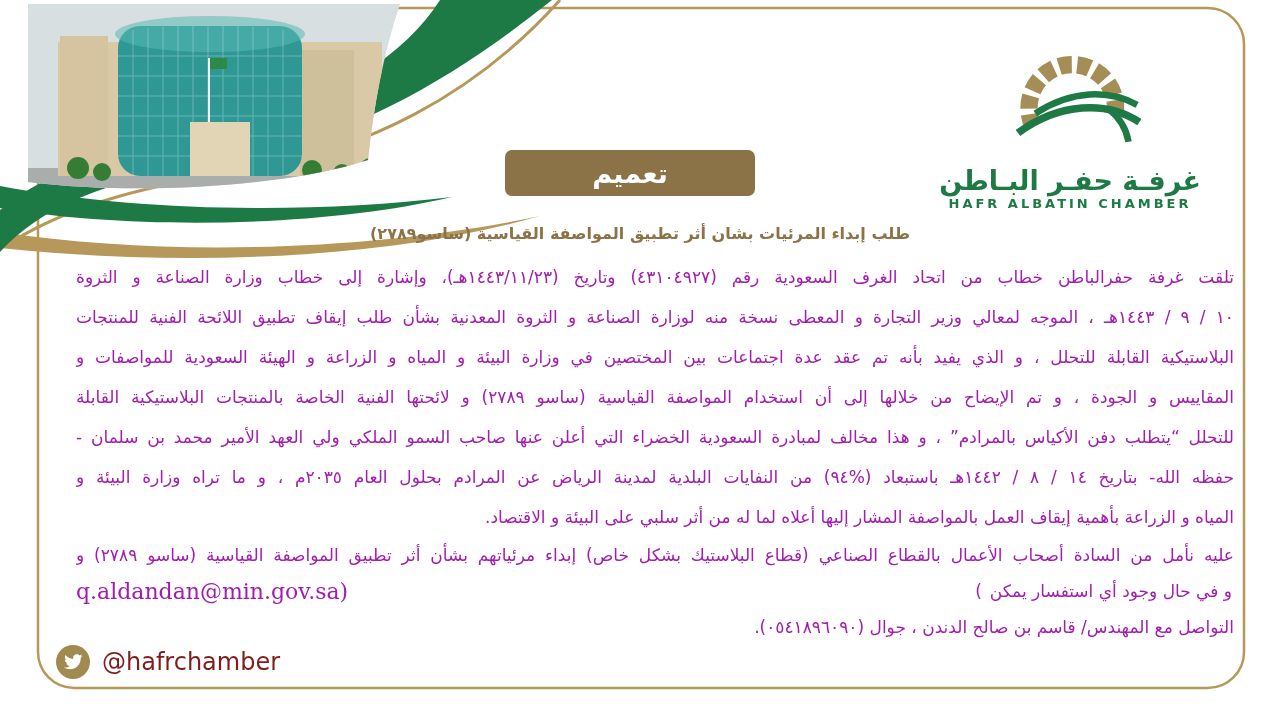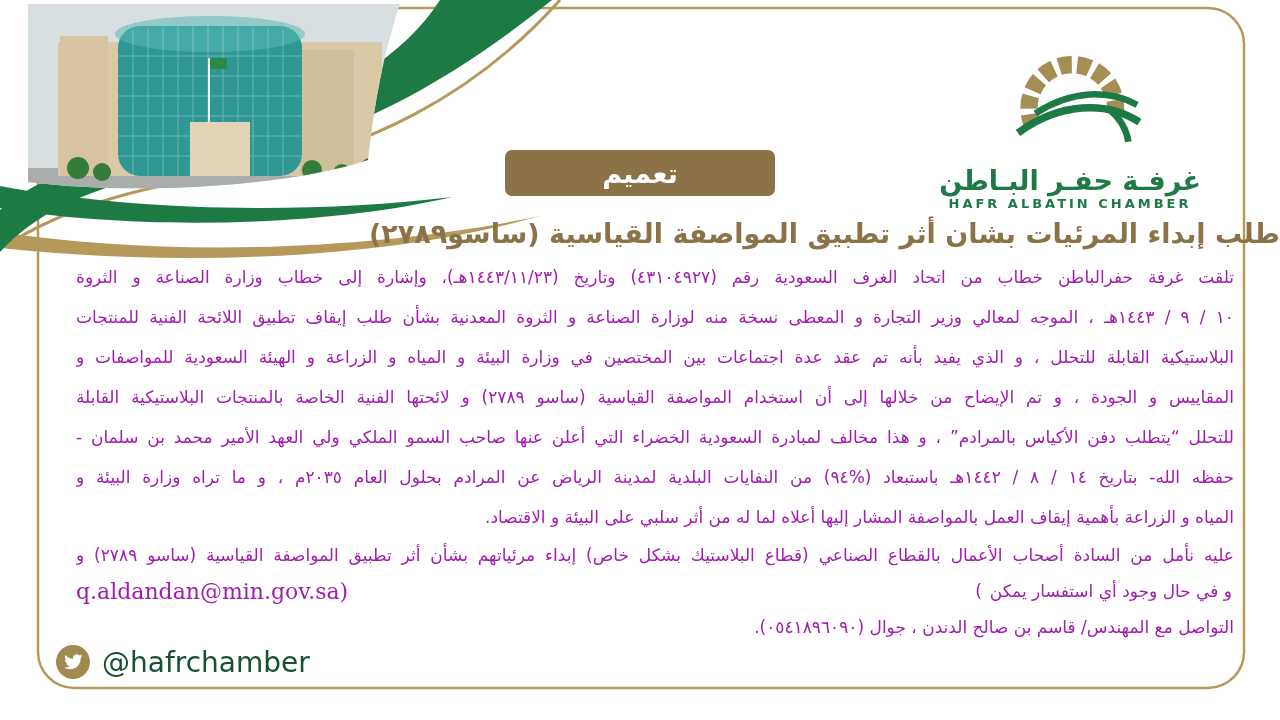--- a/index.html
+++ b/index.html
@@ -1,27 +1,27 @@
 <!DOCTYPE html>
 <html lang="ar"><head>
 <meta charset="utf-8">
 <style>
   html,body{margin:0;padding:0;background:#fff;}
   .page{position:relative;width:1280px;height:720px;background:#ffffff;overflow:hidden;
         font-family:"DejaVu Sans","Liberation Sans",sans-serif;}
   svg.deco{position:absolute;left:0;top:0;}
 
   
-  .badge{position:absolute;left:505px;top:150px;width:270px;height:46px;background:#8c7347;
+  .badge{position:absolute;left:505px;top:150px;width:250px;height:46px;background:#8c7347;
          border-radius:7px;display:flex;align-items:center;justify-content:center;
          color:#ffffff;font-size:27px;font-weight:bold;}
 
   
-  .doc-title{position:absolute;left:0;top:218px;width:100%;text-align:right;direction:rtl;
-             color:#8c7347;font-size:27px;font-weight:bold;}
+  .doc-title{position:absolute;left:0;top:224px;width:100%;text-align:center;direction:rtl;
+             color:#8c7347;font-size:16px;font-weight:bold;}
 
   
   .body-text{position:absolute;left:76px;right:46px;top:257px;direction:rtl;color:#a21caf;
              font-weight:normal;font-size:17px;}
   .bline{height:40px;line-height:40px;text-align:justify;text-align-last:justify;
          overflow:hidden;white-space:nowrap;}
   .p2 .bline{height:36px;line-height:36px;}
   .bline.endline{text-align:right;text-align-last:right;}
   .p2{margin-top:0;}
 
@@ -35,21 +35,21 @@
   
   .logo{position:absolute;right:55px;top:42px;width:310px;text-align:center;}
   .logo .gearwrap{display:flex;justify-content:center;padding-right:0 0 0 0;}
   .logo .name-ar{color:#1e7a45;font-size:27px;font-weight:bold;direction:rtl;margin-top:19px;}
   .logo .name-en{color:#1e7a45;font-size:13px;font-weight:bold;letter-spacing:3px;}
 
   
   .twitter{position:absolute;left:56px;top:645px;display:flex;align-items:center;gap:12px;}
   .tw-circle{width:34px;height:34px;border-radius:50%;background:#a08a50;display:flex;
              align-items:center;justify-content:center;}
-  .tw-handle{color:#14532d;font-size:28px;}
+  .tw-handle{color:#7f1d1d;font-size:24px;}
 </style>
 </head>
 <body>
 
 <div class="page">
 
   <svg class="deco" width="1280" height="720" viewBox="0 0 1280 720">
     <defs>
       <clipPath id="photoClip">
         <path d="M28 4 L400 4 C383 55 374 105 368 160 C290 186 140 196 28 182 Z"></path>

